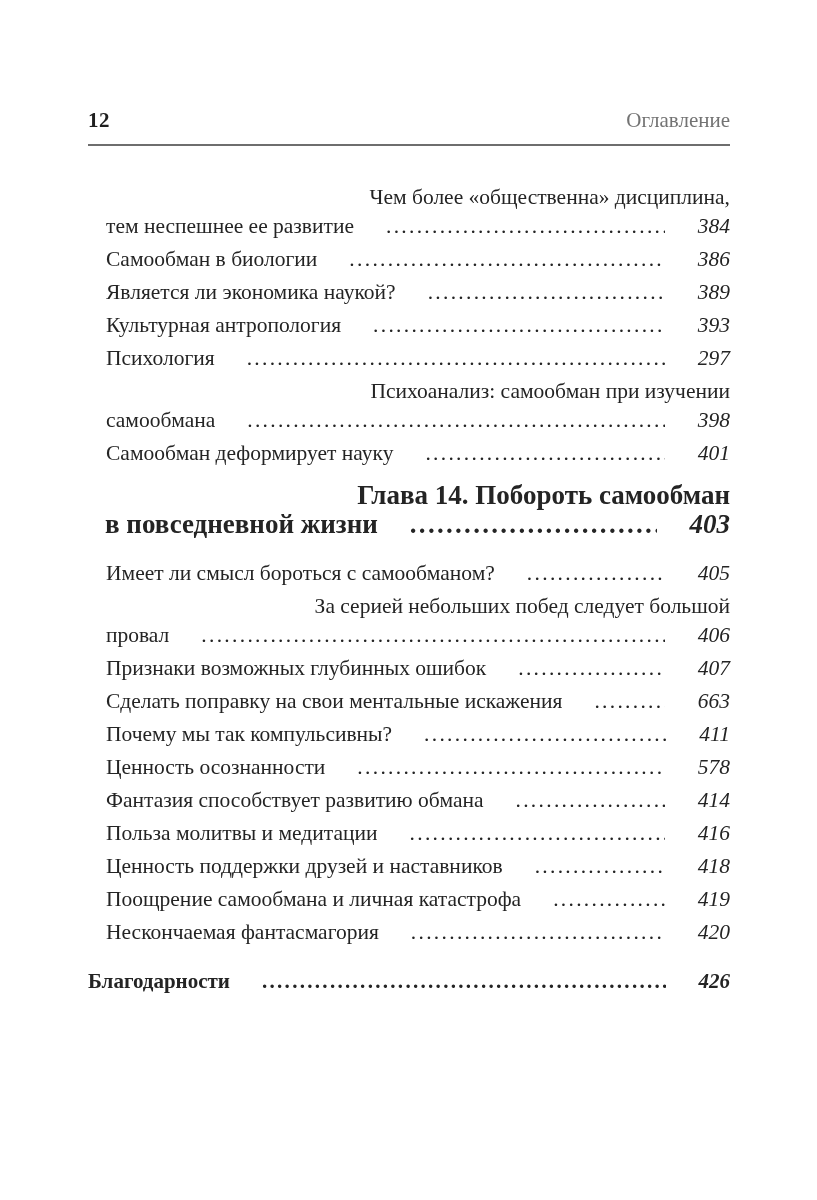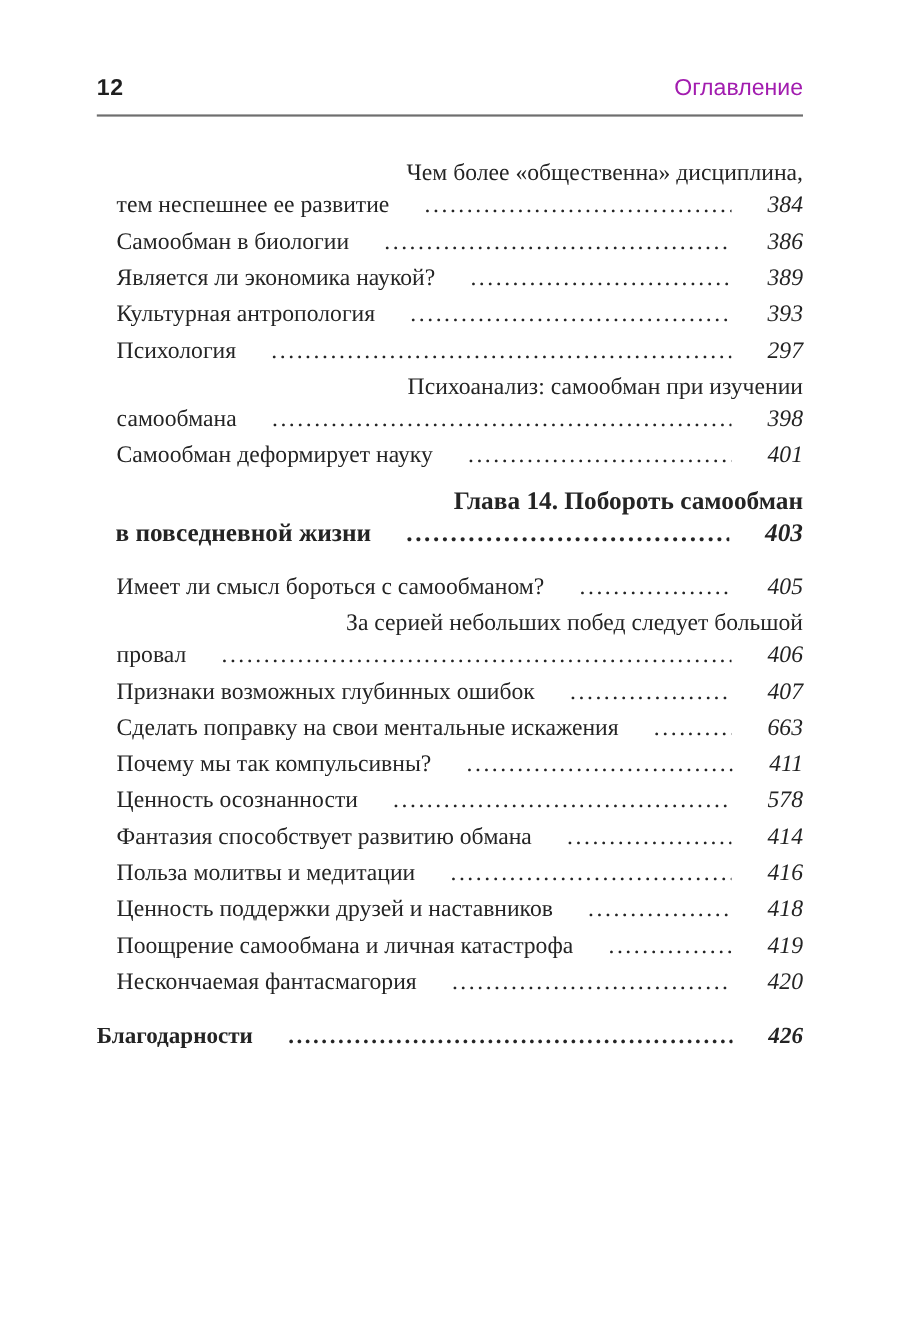--- a/index.html
+++ b/index.html
@@ -12,26 +12,27 @@
   .page {
     box-sizing: border-box;
     width: 817px; height: 1200px;
     padding: 67px 87px 0 88px;
     overflow: hidden;
   }
   .header {
     display: flex;
     justify-content: space-between;
     align-items: flex-end;
-    font-family: Liberation Sans, sans-serif;
+    font-family: Liberation Serif, serif;
     font-size: 21px;
     line-height: 26px;
+    margin-top: 40px;
   }
   .page-num { font-weight: bold; color: #1f1f1f; letter-spacing: 0.5px; }
-  .running-title { color: #a21caf; }
+  .running-title { color: #737373; }
   .rule { height: 2px; background: #6e6e6e; margin-top: 11px; }
 
   .toc {
     padding-top: 37px;
     font-size: 21.5px;
     line-height: 29px;
   }
   .entry { padding-left: 18px; margin-bottom: 4px; }
   .plain { white-space: nowrap; text-align: right; }
   .row { display: flex; align-items: baseline; gap: 28px; }
@@ -48,21 +49,21 @@
     content: "........................................................................................................................";
     letter-spacing: 2.3px;
   }
   .pg { white-space: nowrap; flex: 0 0 auto; font-style: italic; }
 
   .chapter {
     padding-left: 0;
     margin-top: 13px;
     margin-bottom: 20px;
     font-weight: bold;
-    font-size: 23px;
+    font-size: 27px;
   }
   .chapter .row { padding-left: 17px; }
 
   .ack {
     padding-left: 0;
     margin-top: 19px;
     margin-bottom: 0;
     font-weight: bold;
     font-size: 21px;
     line-height: 30px;

